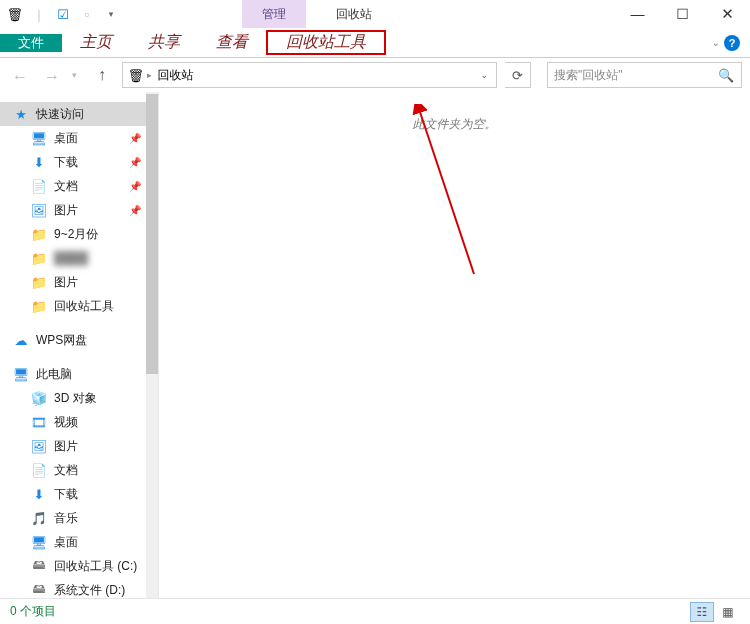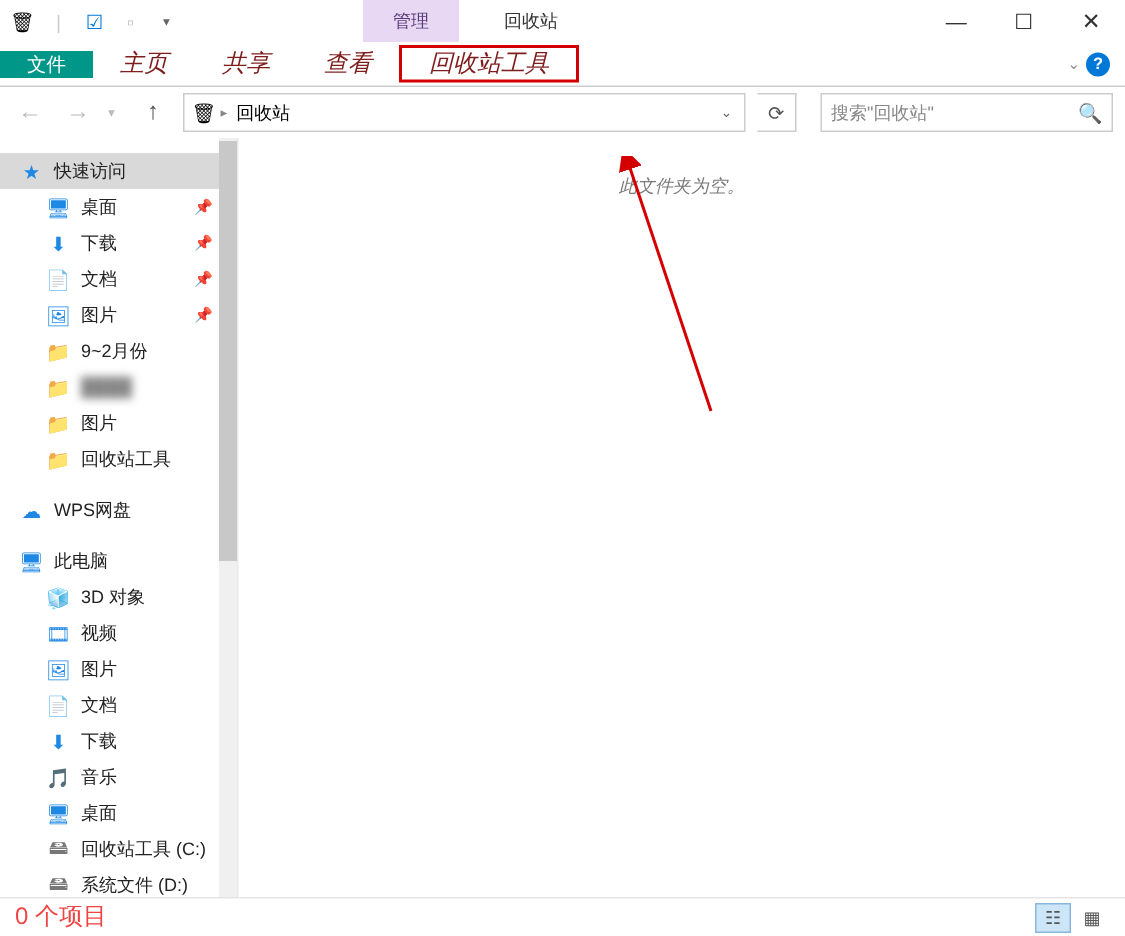--- a/index.html
+++ b/index.html
@@ -55,21 +55,21 @@
   .sb-spacer { height:10px; }
 
   .content { flex:1; position:relative; border-left:1px solid #e8e8e8;font-style:italic; }
   .empty-msg { position:absolute; top:24px; left:50%; transform:translateX(-50%); color:#7a7a7a; font-size:12px; }
 
   
   .arrow-svg { position:absolute; top:12px; left:250px; pointer-events:none; }
 
   
   .statusbar { position:absolute; bottom:0; left:0; right:0; height:26px; display:flex; align-items:center; padding:0 10px; border-top:1px solid #e5e5e5; background:#fff; }
-  .status-text { font-size:16px; color:#ef4444; }
+  .status-text { font-size:12px; color:#15803d; }
   .view-btns { margin-left:auto; display:flex; gap:2px; }
   .view-btn { width:24px; height:20px; display:flex; align-items:center; justify-content:center; border:1px solid transparent; color:#555; font-size:12px; }
   .view-btn.active { background:#cde6f7; border-color:#8ab7dd; }
 
   .blur { filter: blur(3px); color:#888; }
 </style>
 </head>
 <body>
 
 <div class="titlebar">

